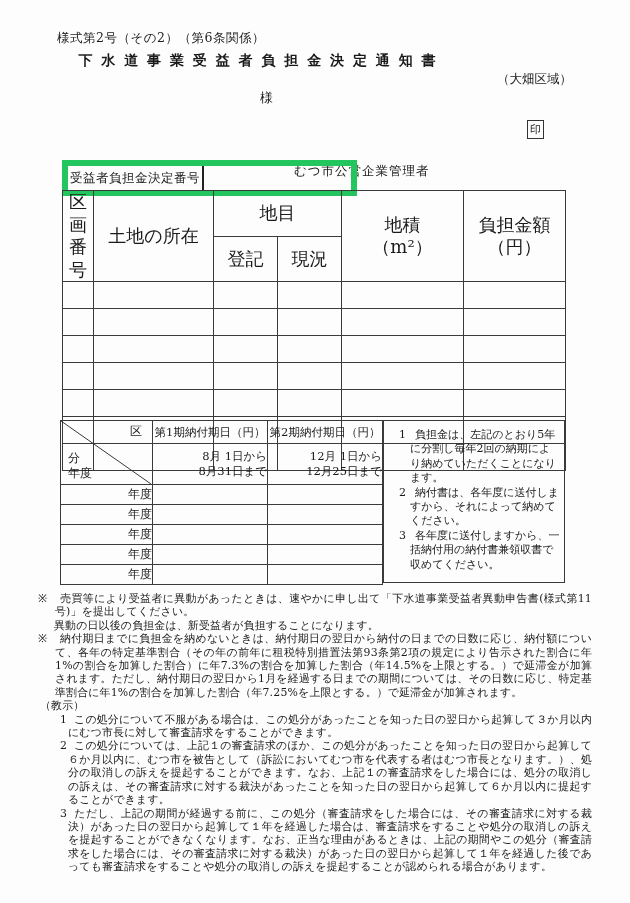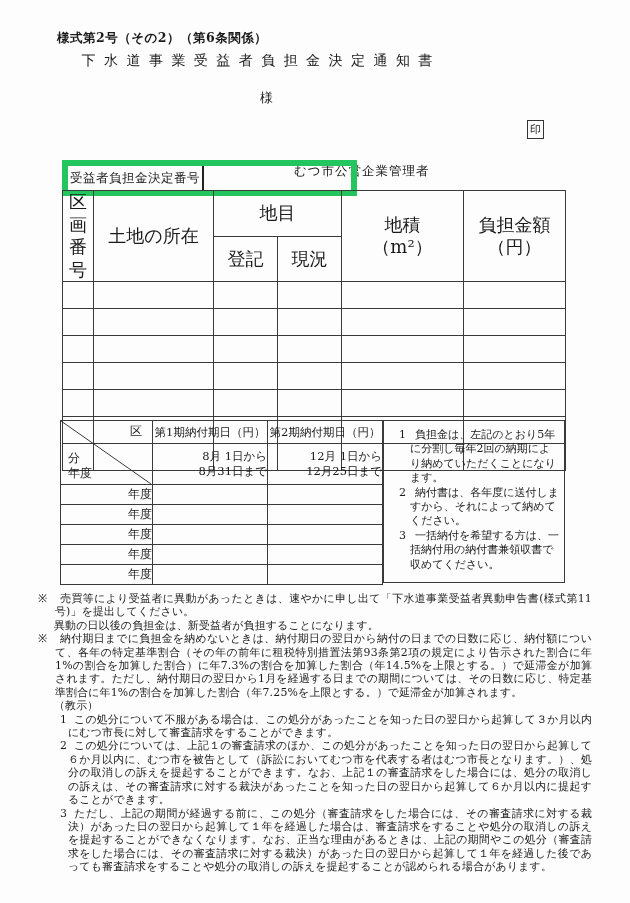--- a/index.html
+++ b/index.html
@@ -9,22 +9,22 @@
     background:#fdfdfd;
     margin:0 auto;
     font-family:"DejaVu Serif","Liberation Serif",serif;
     color:#1a1a1a;
     overflow:hidden;
   }
   .abs{position:absolute;}
   .ml{white-space:pre-line;}
 
   
-  .form-no{top:30px;left:57px;font-size:12.5px;letter-spacing:.5px;font-weight:bold;}
-  .doc-title{top:52px;left:0;width:516px;text-align:center;font-size:14px;letter-spacing:2px;}
+  .form-no{top:30px;left:57px;font-size:12.5px;letter-spacing:.5px;}
+  .doc-title{top:52px;left:0;width:516px;text-align:center;font-size:14px;letter-spacing:2px;font-weight:bold;}
   .region{top:71px;left:0;width:572px;text-align:right;font-size:12.5px;}
   .sama{top:89px;left:260px;font-size:13px;}
   .issuer{top:123px;left:294px;font-size:12.5px;letter-spacing:1px;margin-top:40px;}
   .seal-box{top:120px;left:527px;width:15px;height:17px;border:1px solid #333;
     font-size:11px;text-align:center;line-height:17px;}
 
   
   .dec-box{top:160px;left:62px;width:283px;height:24px;border:6px solid #22c55e;display:flex;}
   .dec-label{width:134px;border-right:2px solid #222;font-size:12.5px;
     display:flex;align-items:center;justify-content:center;letter-spacing:.5px;}
@@ -58,31 +58,32 @@
     box-sizing:border-box;padding:7px 4px 0 15px;font-size:11px;line-height:14.4px;}
   .pn-item{padding-left:11px;text-indent:-11px;}
   .pn-num{display:inline-block;width:16px;text-indent:0;}
 
   
   .footnotes{top:592px;left:38px;width:554px;font-size:10.9px;line-height:13.4px;
     letter-spacing:.2px;text-align:justify;}
   .fnote{padding-left:17px;text-indent:-17px;}
   .fmark{display:inline-block;width:22px;text-indent:0;}
   .fsub{margin-left:16px;}
-  .kyoji{margin-left:16px;}
+  .kyoji{margin-left:2px;}
   .kitem{padding-left:30px;text-indent:-8px;}
   .knum{display:inline-block;width:14px;text-indent:0;}
 </style>
 </head>
 <body>
 
 <div class="page">
 
   <div class="abs form-no">様式第2号（その2）（第6条関係）</div>
   <div class="abs doc-title">下 水 道 事 業 受 益 者 負 担 金 決 定 通 知 書</div>
+  <div class="abs region">（大畑区域）</div>
   <div class="abs sama">様</div>
   <div class="abs issuer">むつ市公営企業管理者</div>
   <div class="abs seal-box">印</div>
 
   <div class="abs dec-box">
     <div class="dec-label">受益者負担金決定番号</div>
     <div class="dec-value"></div>
   </div>
 
   <table class="abs land-table">
@@ -224,21 +225,21 @@
   </table>
 
   <div class="abs pay-notes">
     <div class="pn-item">
       <span class="pn-num">1</span><span>負担金は、左記のとおり5年に分割し毎年2回の納期により納めていただくことになります。</span>
     </div>
     <div class="pn-item">
       <span class="pn-num">2</span><span>納付書は、各年度に送付しますから、それによって納めてください。</span>
     </div>
     <div class="pn-item">
-      <span class="pn-num">3</span><span>一括納付を希望する方は、一括納付用の納付書兼領収書で収めてください。</span>
+      <span class="pn-num">3</span><span>各年度に送付しますから、一括納付用の納付書兼領収書で収めてください。</span>
     </div>
   </div>
 
   <div class="abs footnotes">
     <div class="fnote">
       <span class="fmark">※</span><span>売買等により受益者に異動があったときは、速やかに申し出て「下水道事業受益者異動申告書(様式第11号)」を提出してください。</span>
     </div>
     <div class="fsub">異動の日以後の負担金は、新受益者が負担することになります。</div>
     <div class="fnote">
       <span class="fmark">※</span><span>納付期日までに負担金を納めないときは、納付期日の翌日から納付の日までの日数に応じ、納付額について、各年の特定基準割合（その年の前年に租税特別措置法第93条第2項の規定により告示された割合に年1%の割合を加算した割合）に年7.3%の割合を加算した割合（年14.5%を上限とする。）で延滞金が加算されます。ただし、納付期日の翌日から1月を経過する日までの期間については、その日数に応じ、特定基準割合に年1%の割合を加算した割合（年7.25%を上限とする。）で延滞金が加算されます。</span>

